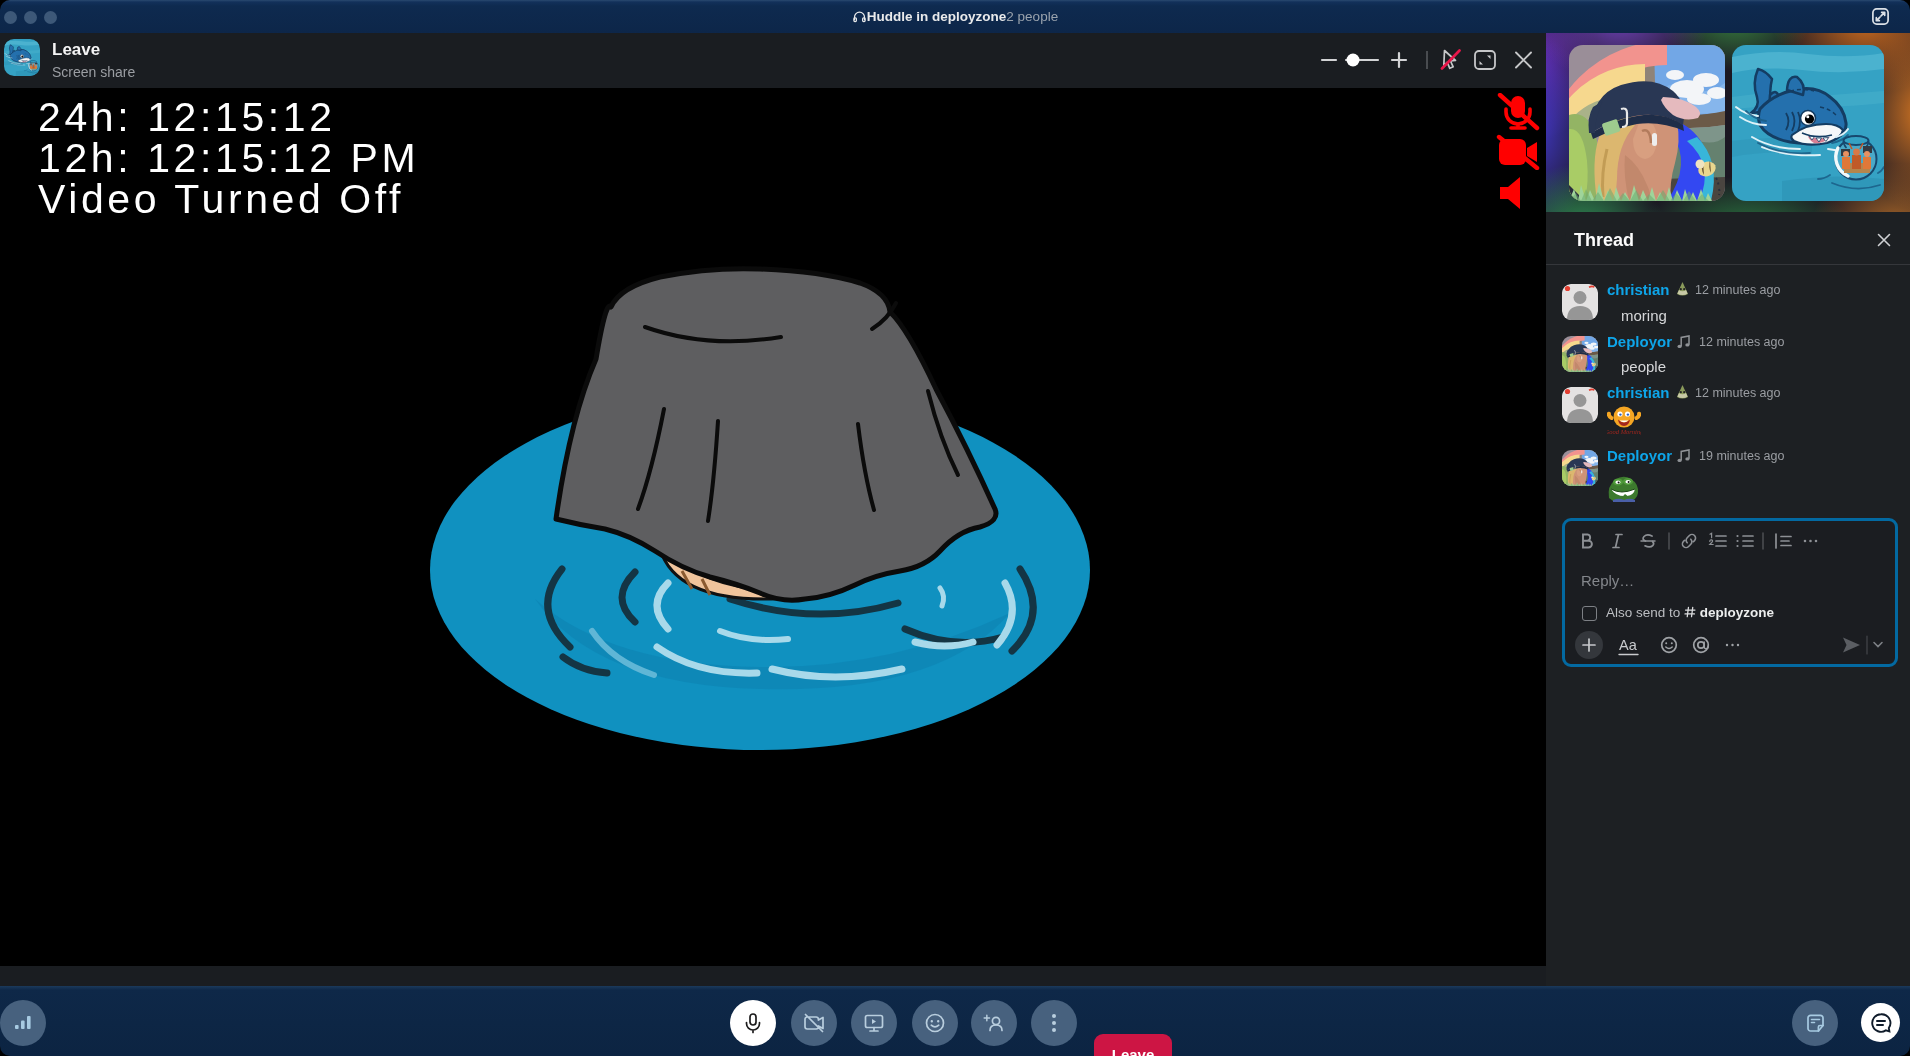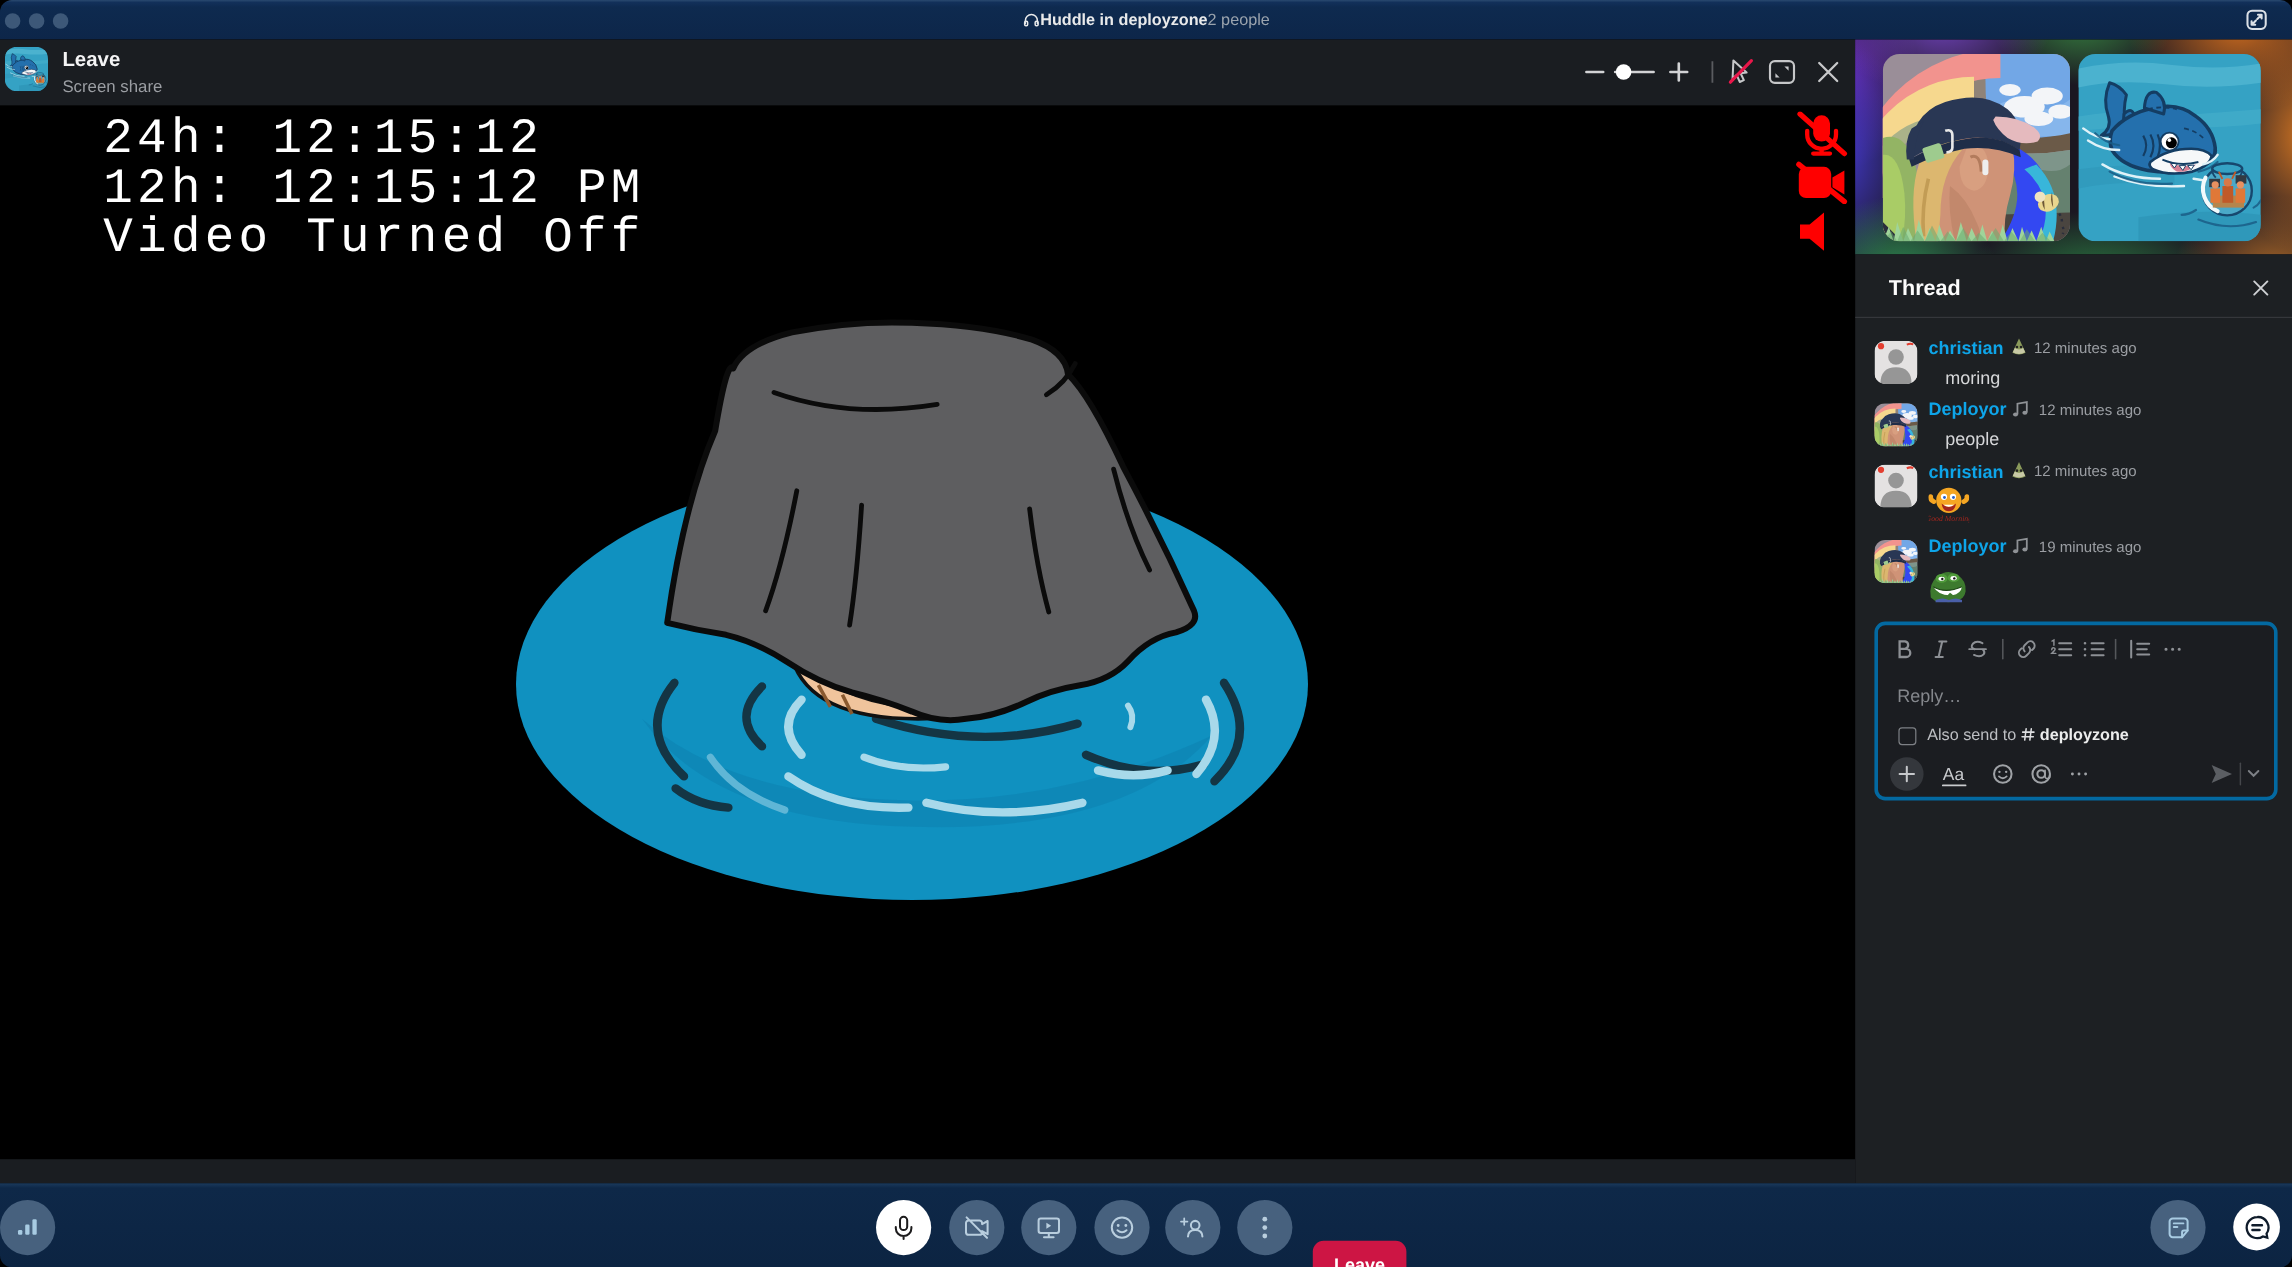--- a/index.html
+++ b/index.html
@@ -12,21 +12,21 @@
   #ttitle{position:absolute;top:0;left:0;width:100%;height:33px;display:flex;align-items:center;justify-content:center;gap:0;}
   #ttitle .tt1{color:#e9eaeb;font-weight:bold;font-size:13.5px;}
   #ttitle .tt2{color:#9aa3ad;font-size:13.5px;}
   
   #ssheader{left:0;top:33px;width:1546px;height:55px;background:#1a1d21;}
   #ssavatar{left:4px;top:6px;width:36px;height:37px;border-radius:10px;overflow:hidden;}
   #ssname{left:52px;top:7px;color:#f4f4f5;font-size:17px;font-weight:bold;}
   #sssub{left:52px;top:31px;color:#9b9ea3;font-size:14px;}
   
   #canvas{left:0;top:88px;width:1546px;height:878px;background:#000;overflow:hidden;}
-  #clock{left:38px;top:9px;color:#fff;font-family:Liberation Mono, monospace;font-size:41px;line-height:41px;white-space:pre;letter-spacing:3.6px;margin-left:48px;}
+  #clock{left:38px;top:9px;color:#fff;font-family:Liberation Sans, sans-serif;font-size:41px;line-height:41px;white-space:pre;letter-spacing:3.6px;}
   #strip{left:0;top:966px;width:1546px;height:20px;background:#1a1d21;}
   
   #tiles{left:1546px;top:33px;width:364px;height:179px;background:
     radial-gradient(130px 90px at 20% -8%, rgba(120,70,200,.9), rgba(120,70,200,0) 70%),
     radial-gradient(110px 80px at 52% -10%, rgba(60,150,70,.85), rgba(60,150,70,0) 70%),
     radial-gradient(130px 100px at 88% -6%, rgba(210,110,30,.95), rgba(210,110,30,0) 72%),
     radial-gradient(90px 130px at 103% 45%, rgba(215,120,35,.95), rgba(215,120,35,0) 75%),
     radial-gradient(120px 90px at 96% 108%, rgba(200,120,40,.8), rgba(200,120,40,0) 70%),
     radial-gradient(150px 80px at 55% 112%, rgba(45,140,70,.85), rgba(45,140,70,0) 72%),
     radial-gradient(120px 100px at 10% 112%, rgba(50,160,90,.9), rgba(50,160,90,0) 70%),

